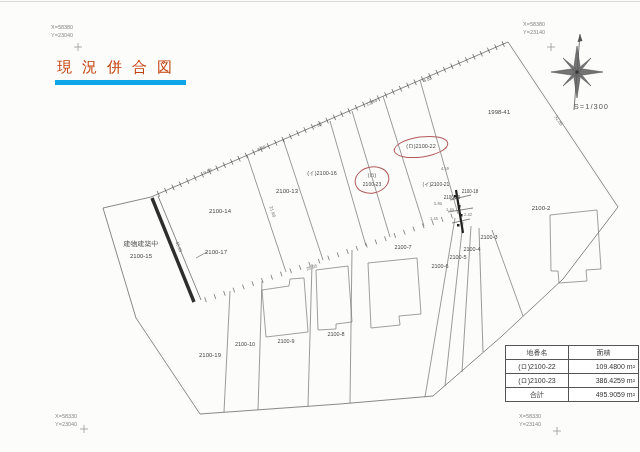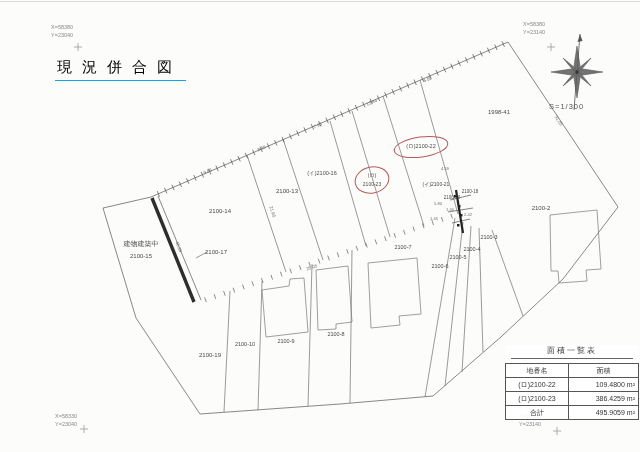--- a/index.html
+++ b/index.html
@@ -6,29 +6,29 @@
   .page{
     position:relative;width:640px;height:452px;overflow:hidden;
     background:#fcfcfb;
     font-family:"Liberation Sans","DejaVu Sans",sans-serif;
     color:#3f3f3f;
   }
   .scan-edge{position:absolute;left:0;top:1px;width:100%;height:1px;background:#d9d9d6;}
   .drawing-title{
     position:absolute;left:55px;top:58px;
     font-family:Liberation Mono, monospace;
-    font-size:15px;letter-spacing:10px;color:#000000;
-    border-bottom:1px solid #0ea5e9;padding:0 4px 3px 2px;white-space:nowrap;
+    font-size:15px;letter-spacing:10px;color:#c2410c;
+    border-bottom:5px solid #0ea5e9;padding:0 4px 3px 2px;white-space:nowrap;
   }
   .corner-coord{
     position:absolute;font-size:5.5px;line-height:1.45;color:#8a8a8a;white-space:nowrap;
   }
   .cc-tl{left:51px;top:24px;} .cc-tr{left:523px;top:21px;}
   .cc-bl{left:55px;top:413px;} .cc-br{left:519px;top:413px;}
-  .scale-label{position:absolute;left:549px;top:102px;width:60px;text-align:left;
+  .scale-label{position:absolute;left:549px;top:102px;width:60px;text-align:right;
     font-size:7.5px;color:#555;letter-spacing:1px;}
   .map-label{
     position:absolute;transform:translate(-50%,-50%);
     color:#4a4a4a;white-space:nowrap;line-height:1;
   }
   .measure{color:#6b6b6b;}
   .watermark{
     position:absolute;left:250px;top:395px;
     font-size:27px;font-weight:bold;letter-spacing:1px;
     color:#bfbfbf;opacity:.92;white-space:nowrap;
@@ -257,21 +257,20 @@
       <div class="map-label measure" style="left: 312px; top: 268px; font-size: 4.5px; transform: translate(-50%, -50%) rotate(-19deg);">25.05</div>
       <div class="map-label measure" style="left: 445px; top: 169px; font-size: 4px; transform: translate(-50%, -50%) rotate(0deg);">4.59</div>
       <div class="map-label measure" style="left: 438px; top: 204px; font-size: 4px; transform: translate(-50%, -50%) rotate(0deg);">5.80</div>
       <div class="map-label measure" style="left: 450px; top: 210px; font-size: 4px; transform: translate(-50%, -50%) rotate(0deg);">1.40</div>
       <div class="map-label measure" style="left: 434px; top: 219px; font-size: 4px; transform: translate(-50%, -50%) rotate(0deg);">1.45</div>
       <div class="map-label measure" style="left: 468px; top: 215px; font-size: 4px; transform: translate(-50%, -50%) rotate(0deg);">2.42</div>
     </div>
 
 
   <div class="area-table-wrap">
-    <div class="area-table-title">面積一覧表</div>
     <table class="area-table">
       <thead>
           <tr id="area-table-head">
             <th>地番名</th>
             <th>面積</th>
           </tr>
         </thead>
       <tbody id="area-table-body">
           <tr>
             <td class="cell-name">(ロ)2100-22</td>

